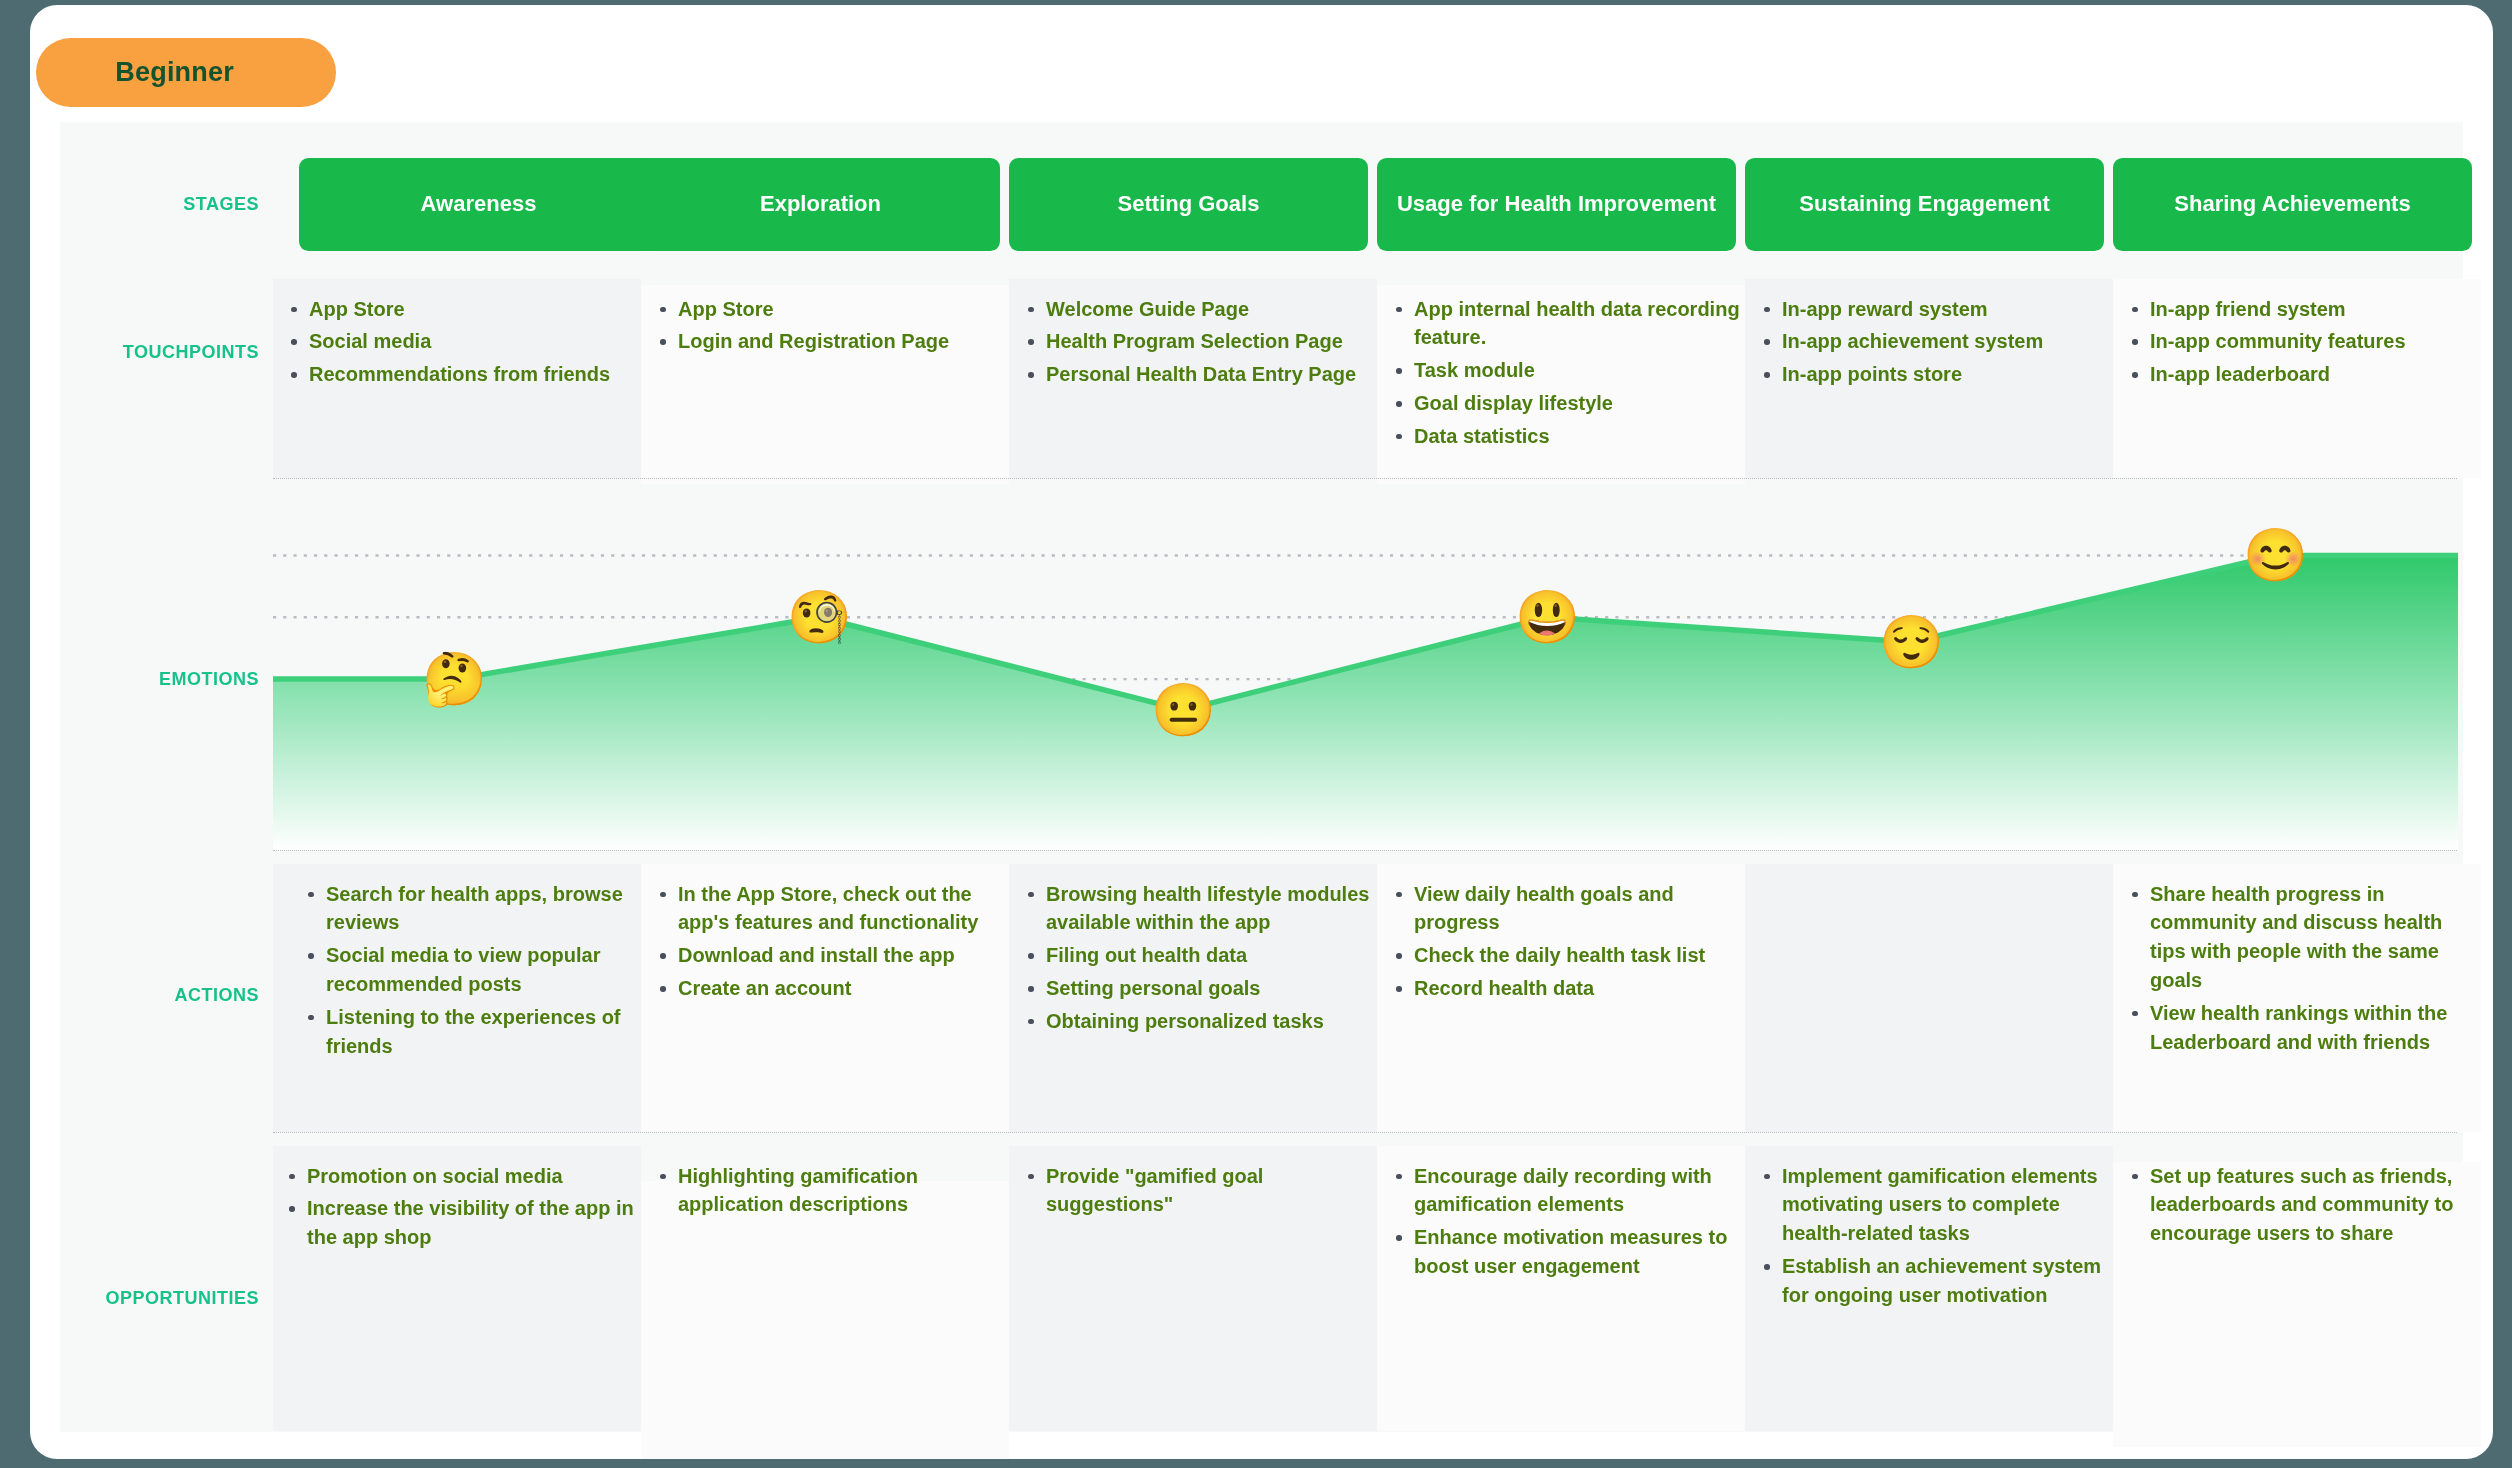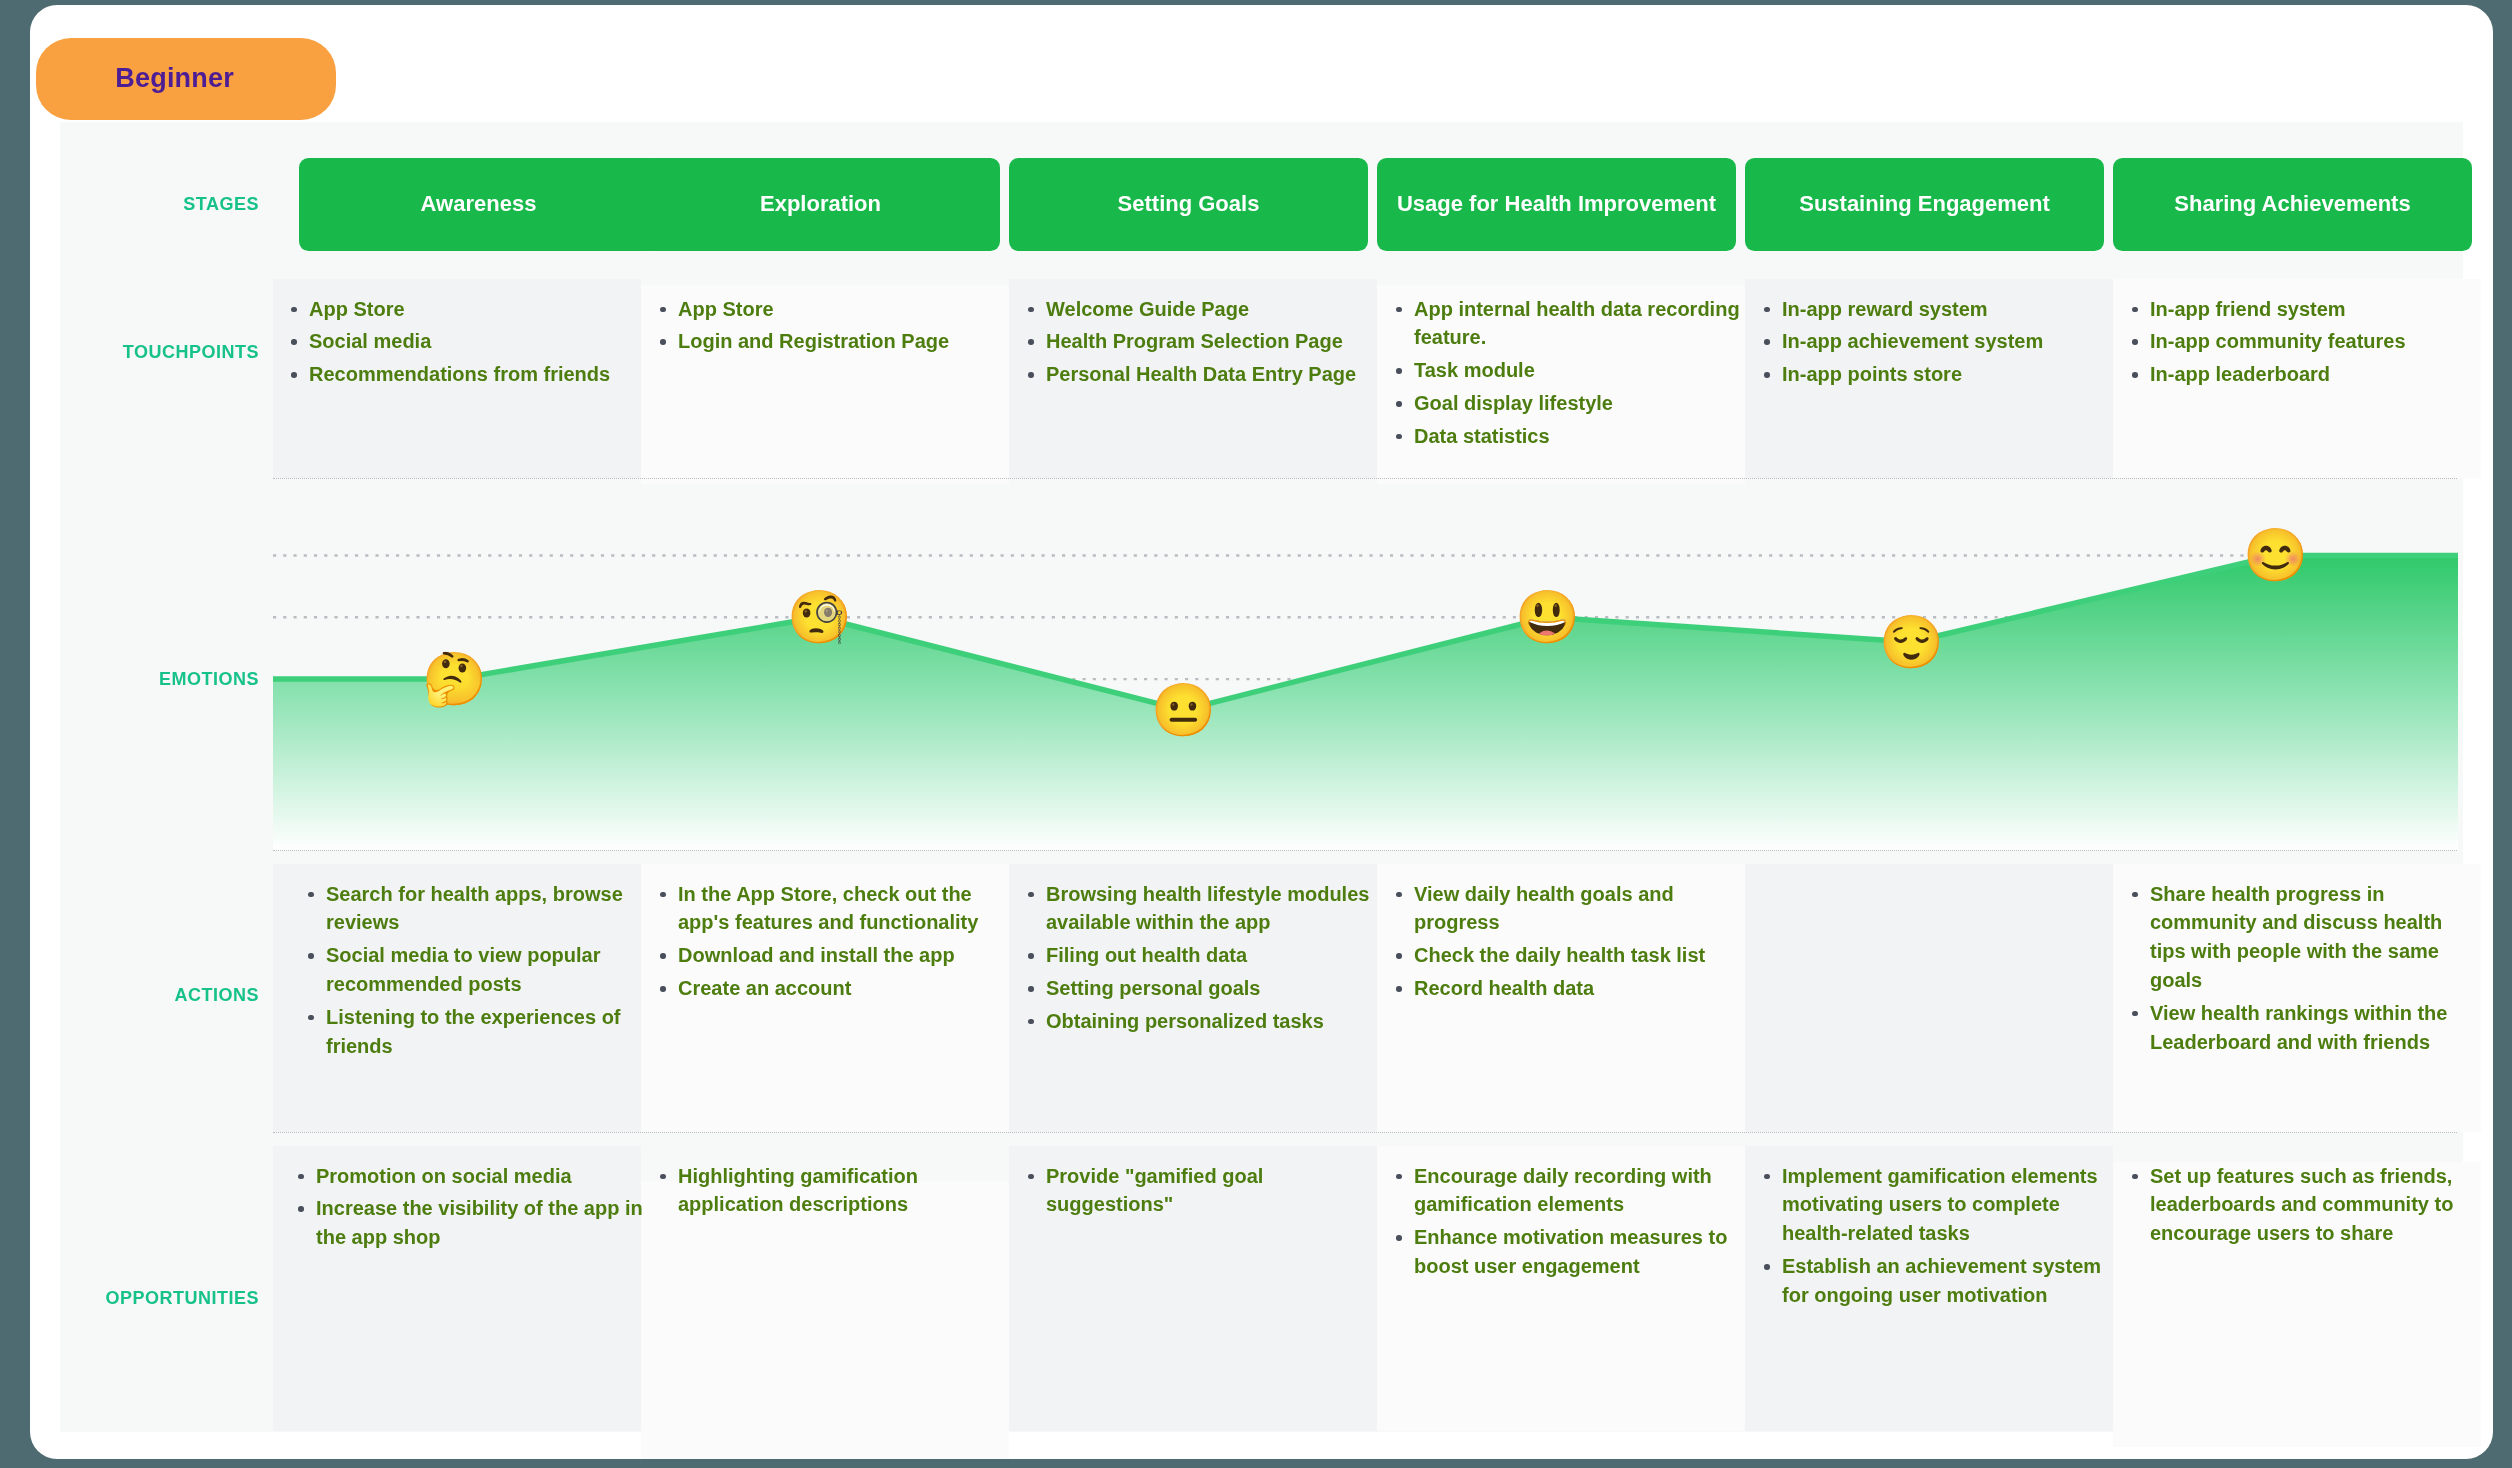--- a/index.html
+++ b/index.html
@@ -22,27 +22,27 @@
     border-radius: 27px;
     overflow: hidden;
   }
 
   
   #badge {
     position: absolute;
     left: 6.3px;
     top: 33px;
     width: 300px;
-    height: 82px;
+    height: 69px;
     background: #f9a040;
     border-radius: 35px;
     display: flex;
     align-items: center;
     padding-left: 79px;
-    color: #4c1d95;
+    color: #14532d;
     font-size: 27px;
     font-weight: bold;
     letter-spacing: 0.2px;
     z-index: 40;
   }
 
   
   #canvas {
     position: absolute;
     left: 30px;
@@ -310,21 +310,21 @@
         <ul>
           <li>Share health progress in community and discuss health tips with people with the same goals</li>
           <li>View health rankings within the Leaderboard and with friends</li>
         </ul>
       </div>
     </div>
   <div class="sep" style="top:1127px"></div>
 
   <div class="band" id="band-opportunities" style="top:1141px;height:285px">
       <div class="panel" style="left: 243px; width: 368px; top: 0px; height: 285px;"></div>
-      <div class="cell" style="left: 262px; width: 355px;">
+      <div class="cell" style="left: 253px; width: 355px;">
         <ul>
           <li>Promotion on social media</li>
           <li>Increase the visibility of the app in the app shop</li>
         </ul>
       </div>
       <div class="panel alt" style="left: 611px; width: 368px; top: 35px; height: 285px;"></div>
       <div class="cell" style="left: 624px; width: 355px;">
         <ul>
           <li>Highlighting gamification application descriptions</li>
         </ul>

